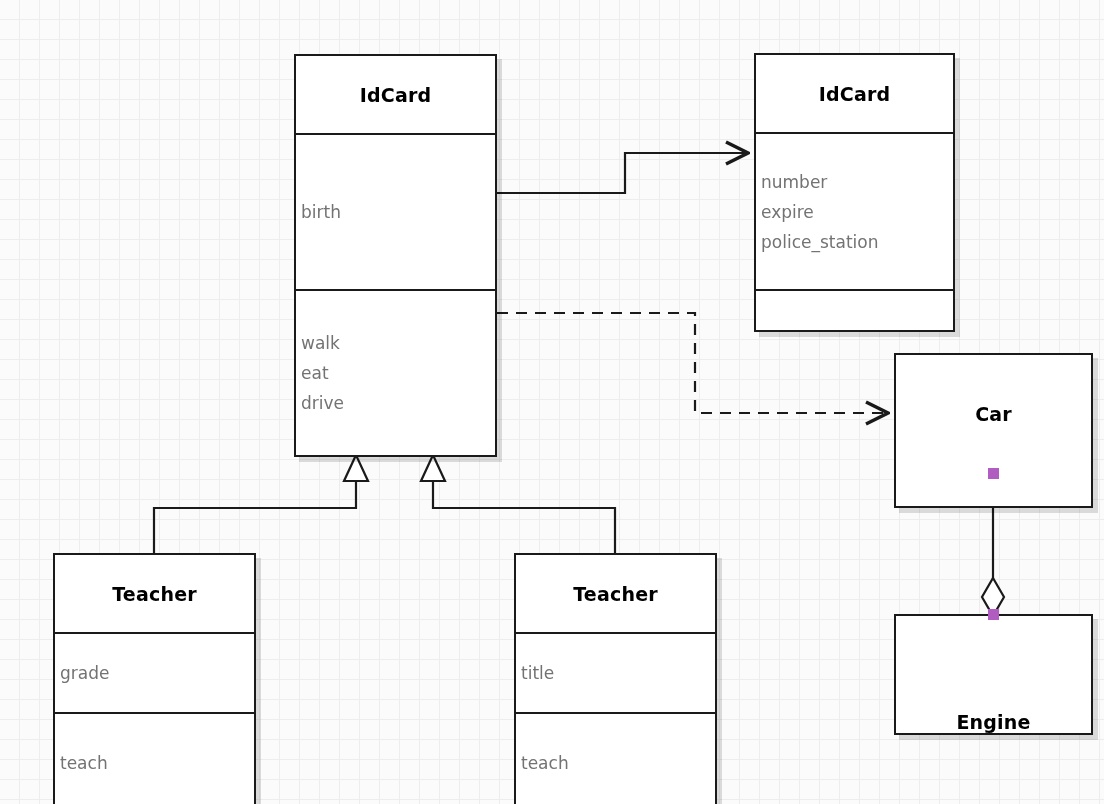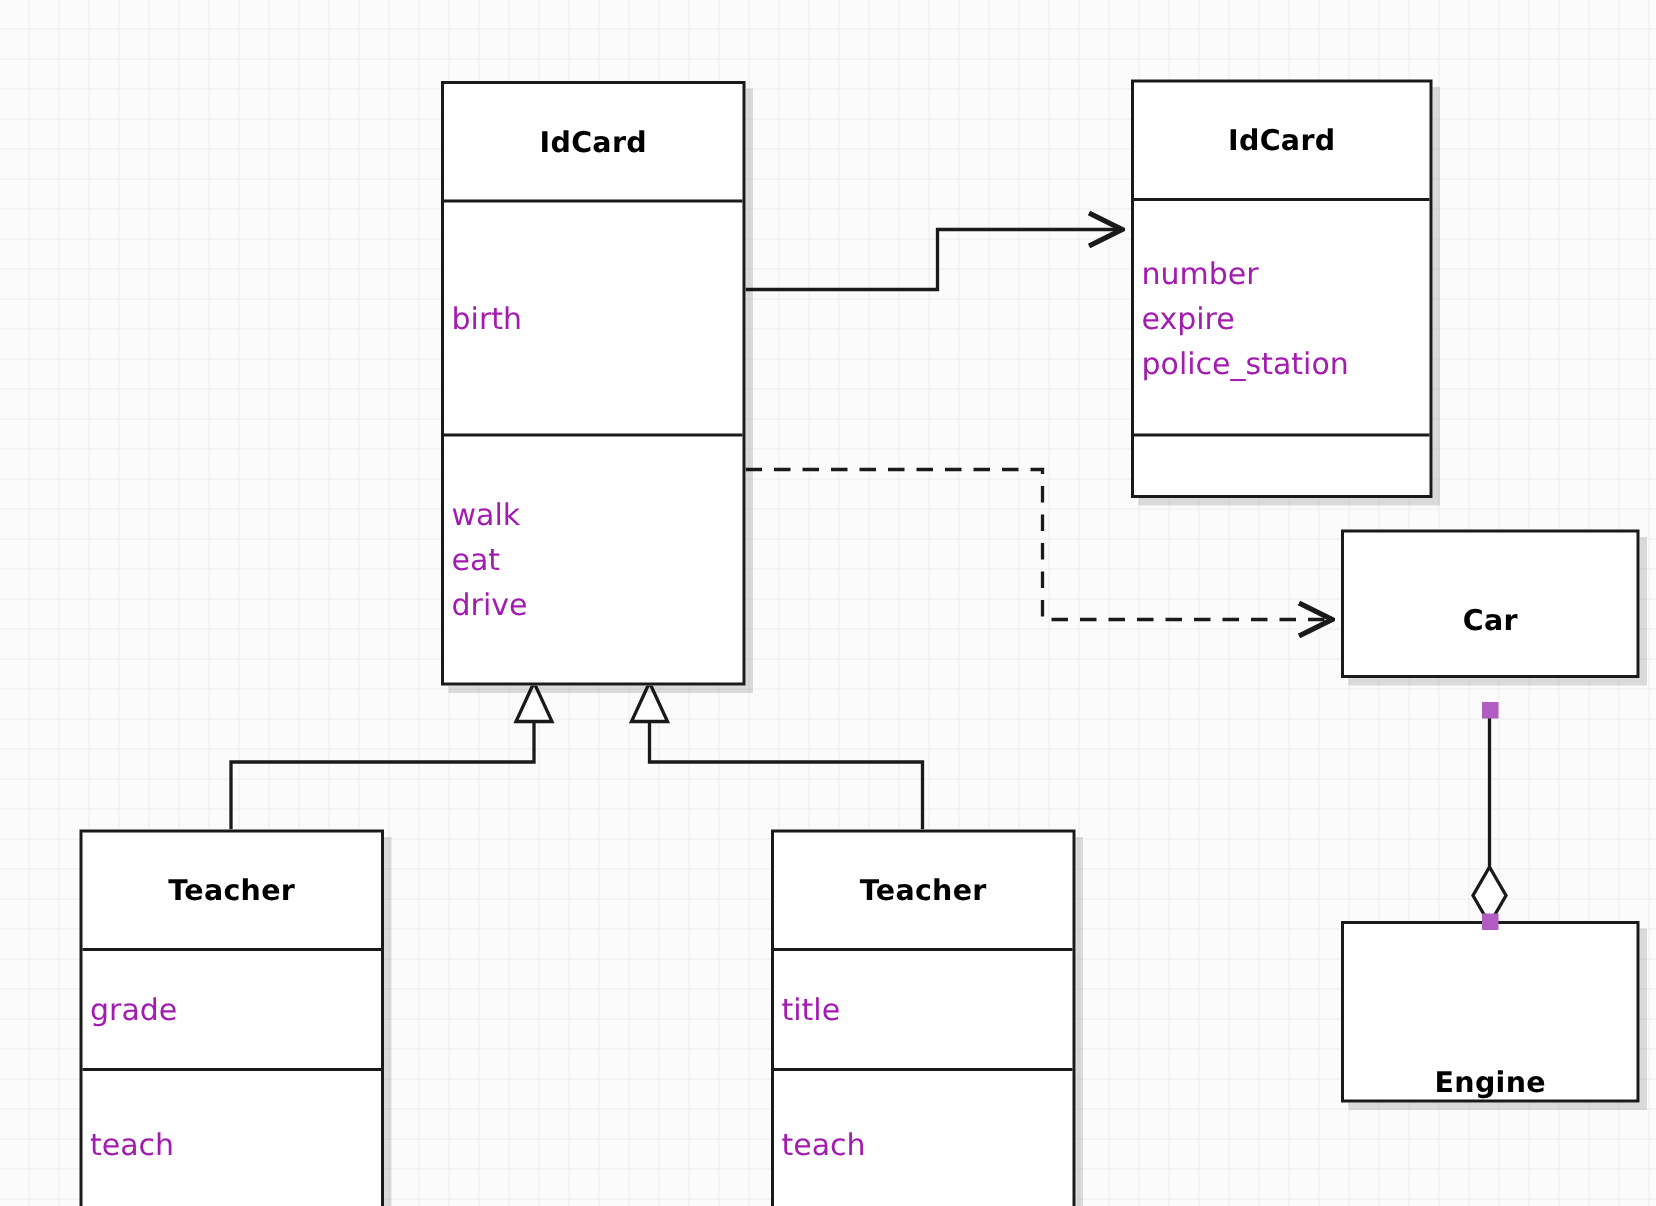--- a/index.html
+++ b/index.html
@@ -49,39 +49,39 @@
     border-top: 2px solid #1a1a1a;
   }
   .cls-section {
     box-sizing: border-box;
     display: flex;
     flex-direction: column;
     justify-content: center;
     padding-left: 5px;
   }
   .cls-section .member {
-    font-size: 20px;
+    font-size: 17px;
     line-height: 30px;
-    color: #a21caf;
+    color: #737373;
     white-space: nowrap;
   }
   .cls-section.empty { min-height: 10px; }
 
   
   #class-person   { left: 294px; top: 54px;  width: 203px; height: 403px; }
   #class-person .cls-title   { height: 77px; }
   #class-person .s-attrs     { height: 156px; }
   #class-person .s-ops       { height: 166px; }
 
   #class-idcard   { left: 754px; top: 13px;  width: 201px; height: 279px; margin-top: 40px; }
   #class-idcard .cls-title   { height: 77px; }
   #class-idcard .s-attrs     { height: 157px; }
   #class-idcard .s-ops       { height: 41px; }
 
-  #class-car      { left: 894px; top: 353px; width: 199px; height: 99px; }
+  #class-car      { left: 894px; top: 353px; width: 199px; height: 155px; }
   #class-car .cls-title      { height: 117px; }
 
   #class-engine   { left: 894px; top: 614px; width: 199px; height: 121px; }
   #class-engine .cls-title   { height: 117px; margin-top: 47px; }
 
   #class-student  { left: 53px;  top: 553px; width: 203px; height: 262px; }
   #class-student .cls-title  { height: 77px; }
   #class-student .s-attrs    { height: 80px; }
   #class-student .s-ops      { height: 100px; }
 

